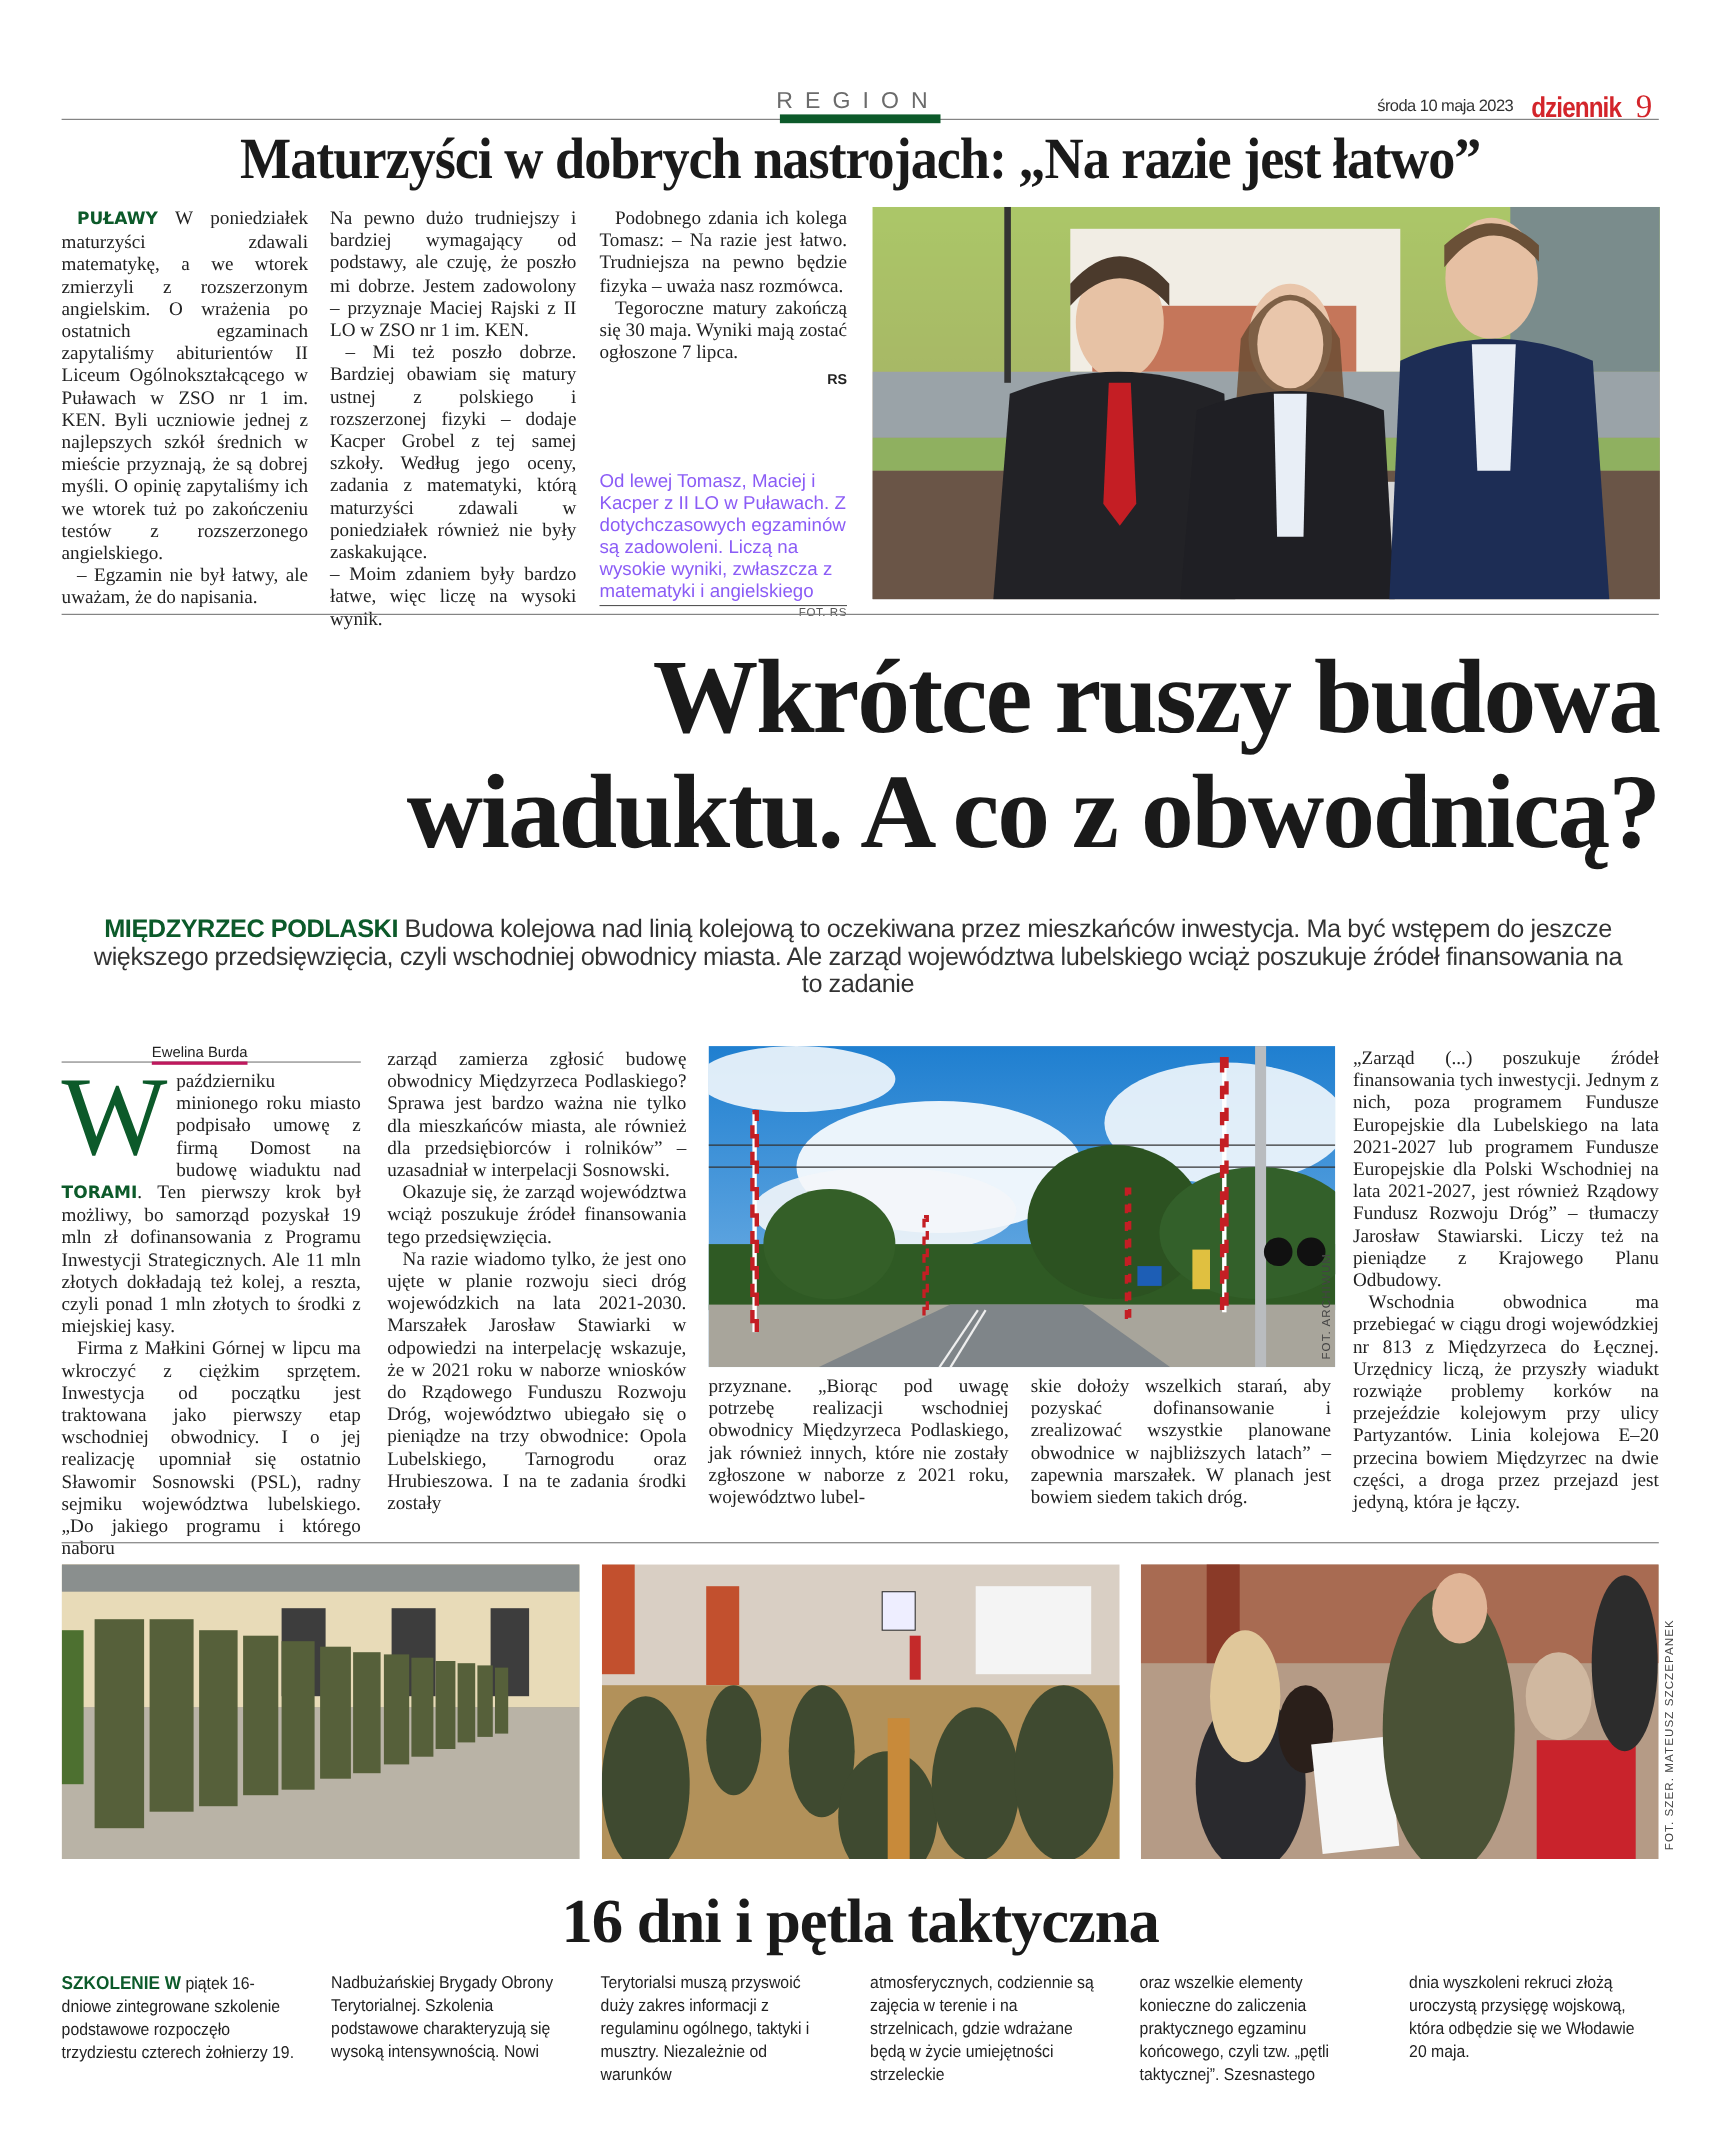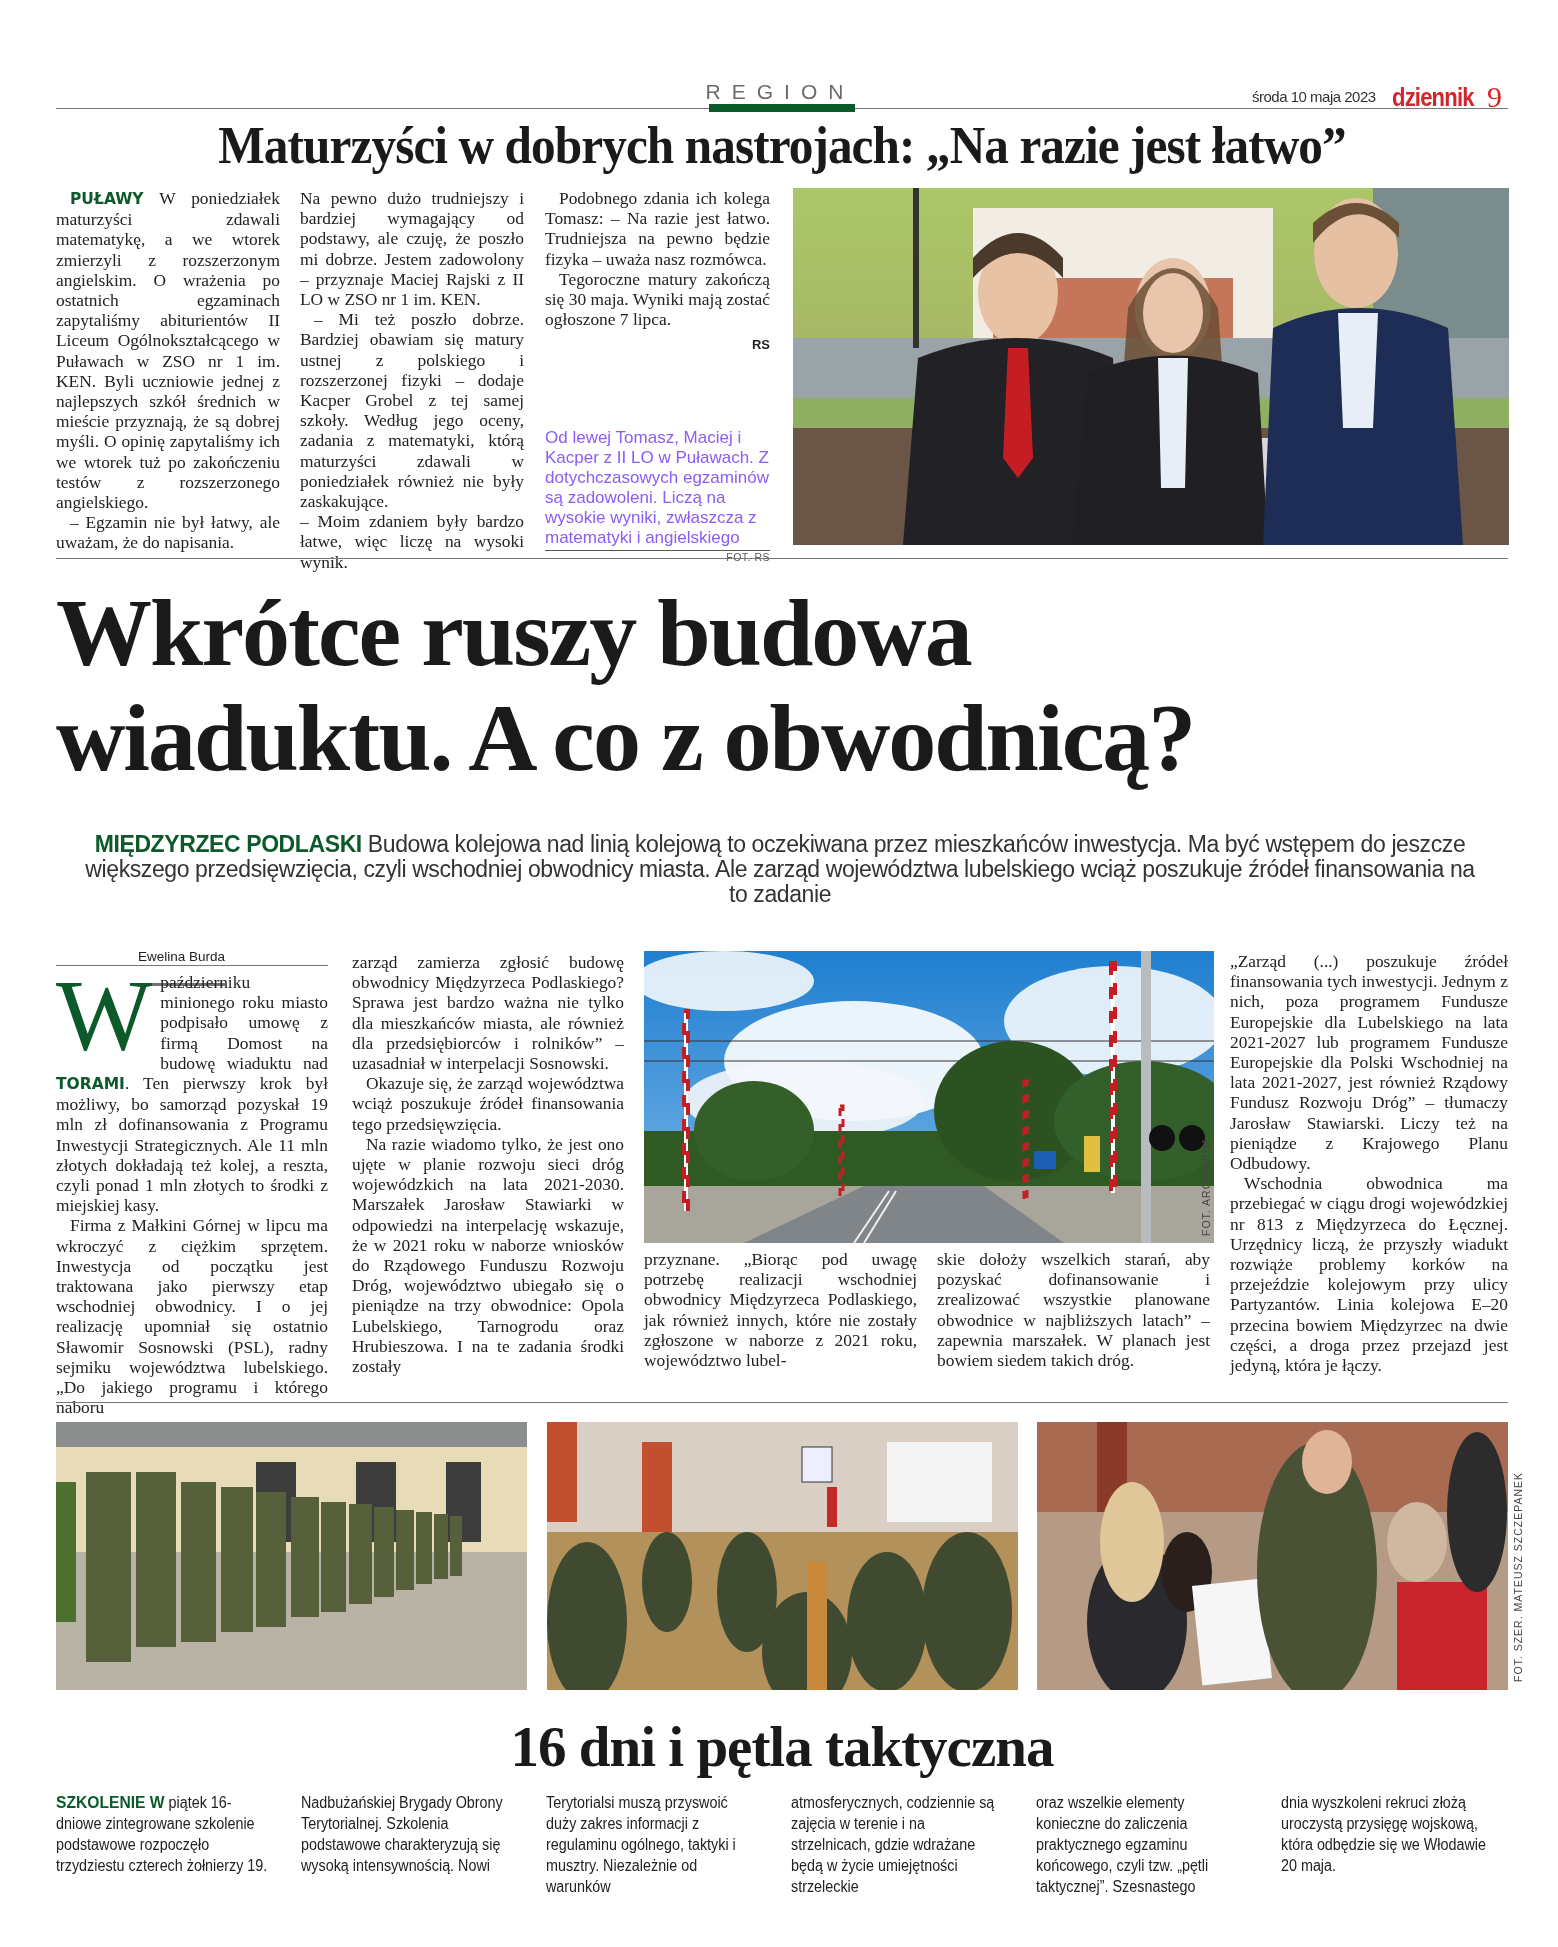--- a/index.html
+++ b/index.html
@@ -26,25 +26,25 @@
   .sign { text-align: right; font-family: "Liberation Sans", sans-serif; font-weight: bold; font-size: 13px; margin-top: 6px; }
 
   .caption { font-family: "Liberation Sans", sans-serif; font-size: 17px; line-height: 20px; text-align: left; color: #8b5cf6; }
   .caption-rule { height: 1px; background: #555; margin-top: 2px; }
   .photo-credit { font-family: "Liberation Sans", sans-serif; font-size: 10.5px; color: #555; text-align: right; letter-spacing: 0.5px; }
 
   .photo { overflow: hidden; }
   .divider { height: 2px; background: #777; }
 
   
-  .h2 { left: 56px; top: 580px; width: 1452px; text-align: left; font-family: "Liberation Serif", serif; font-weight: bold; font-size: 96px; line-height: 105px; letter-spacing: -2px; color: #1a1a1a; }
+  .h2 { left: 56px; top: 580px; width: 1452px; text-align: right; font-family: "Liberation Serif", serif; font-weight: bold; font-size: 96px; line-height: 105px; letter-spacing: -2px; color: #1a1a1a; }
   .lede { left: 80px; top: 832px; width: 1400px; text-align: center; font-family: "Liberation Sans", sans-serif; font-size: 23px; line-height: 25px; color: #333; letter-spacing: -0.4px; }
   .lede .kick { color: #0c5a2a; font-weight: bold; }
 
-  .byline { left: 138px; top: 949px; font-family: "Liberation Sans", sans-serif; font-size: 13.5px; color: #222; border-bottom: 3px solid #737373; padding-bottom: 19px; }
+  .byline { left: 138px; top: 949px; font-family: "Liberation Sans", sans-serif; font-size: 13.5px; color: #222; border-bottom: 3px solid #be185d; padding-bottom: 1px; }
   .byline-rule { left: 56px; top: 965px; width: 272px; height: 1px; background: #777; }
 
   .dropcap { float: left; font-family: "Liberation Serif", serif; font-size: 102px; line-height: 80px; color: #0c5a2a; margin: 4px 8px 0 0; height: 86px; }
 
   .h3 { left: 56px; top: 1714px; width: 1452px; text-align: center; font-family: "Liberation Serif", serif; font-weight: bold; font-size: 57px; letter-spacing: -1px; color: #1a1a1a; }
 
   .bcol { font-family: "Liberation Sans", sans-serif; font-size: 15.6px; line-height: 21px; color: #222; transform: scaleX(0.92); transform-origin: left top; width: 230px; }
   .bcol .kicker2 { color: #0c5a2a; font-weight: bold; font-size: 17px; }
 
   .vcredit { font-family: "Liberation Sans", sans-serif; font-size: 10.5px; letter-spacing: 1px; color: #444; transform: rotate(-90deg); transform-origin: left top; white-space: nowrap; }

